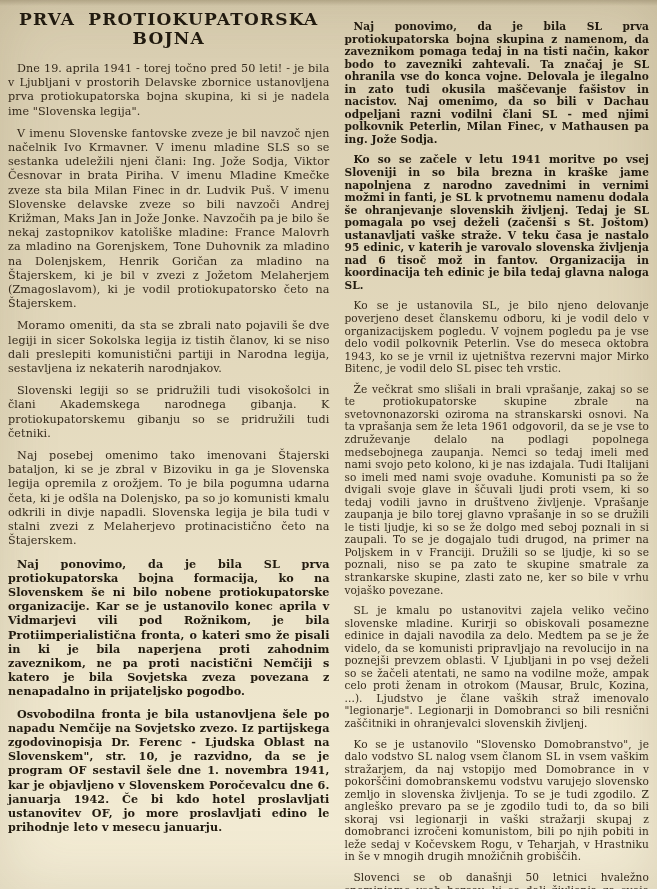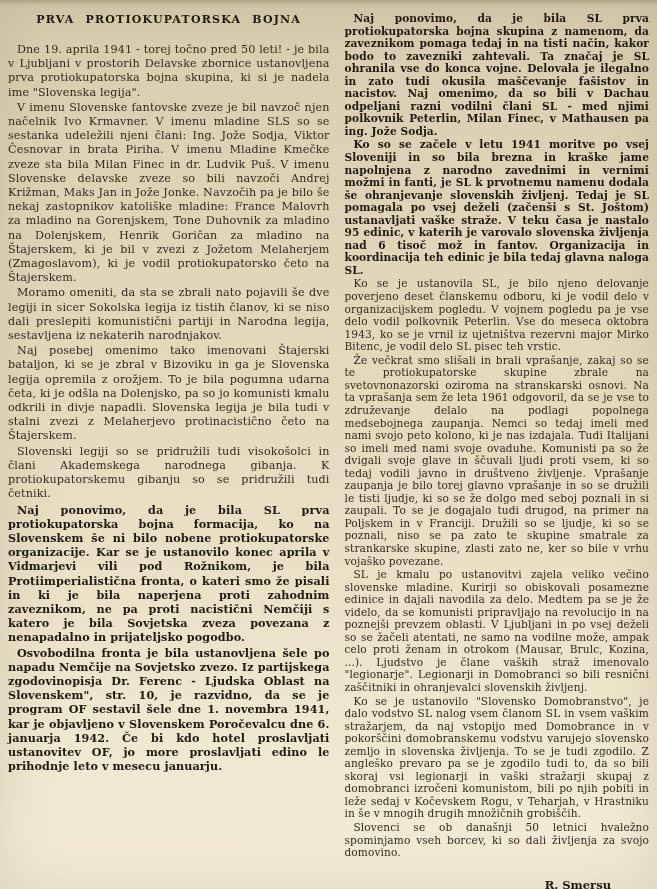--- a/index.html
+++ b/index.html
@@ -36,29 +36,29 @@
   }
   .col-right {
     width: 305px;
     font-size: 10.6px;
     line-height: 12.55px;
     padding-top: 4px;
   }
   .doc-title {
     text-align: center;
     font-weight: 700;
-    font-size: 11px;
+    font-size: 17px;
     line-height: 19px;
     letter-spacing: 1.2px;
     word-spacing: 6px;
     color: var(--ink-bold);
     margin: 2px 0 14px 0;
   }
   .para {
-    margin: 0 0 1px 0;
+    margin: 8px 0 1px 0;
     text-align: justify;
     text-indent: 9px;
     letter-spacing: 0.1px;
   }
   .para.bold {
     font-weight: 700;
     color: var(--ink-bold);
   }
   .signature {
     text-align: right;
@@ -75,22 +75,22 @@
   <div class="columns">
 
     <div class="col col-left">
       <h1 class="doc-title">
         <span>PRVA PROTIOKUPATORSKA BOJNA</span><br>
       </h1>
       <div>
           <p class="para">Dne 19. aprila 1941 - torej točno pred 50 leti! - je bila v Ljubljani v prostorih Delavske zbornice ustanovljena prva protiokupatorska bojna skupina, ki si je nadela ime "Slovenska legija".</p>
           <p class="para">V imenu Slovenske fantovske zveze je bil navzoč njen načelnik Ivo Krmavner. V imenu mladine SLS so se sestanka udeležili njeni člani: Ing. Jože Sodja, Viktor Česnovar in brata Piriha. V imenu Mladine Kmečke zveze sta bila Milan Finec in dr. Ludvik Puš. V imenu Slovenske delavske zveze so bili navzoči Andrej Križman, Maks Jan in Jože Jonke. Navzočih pa je bilo še nekaj zastopnikov katoliške mladine: France Malovrh za mladino na Gorenjskem, Tone Duhovnik za mladino na Dolenjskem, Henrik Goričan za mladino na Štajerskem, ki je bil v zvezi z Jožetom Melaherjem (Zmagoslavom), ki je vodil protiokupatorsko četo na Štajerskem.</p>
           <p class="para">Moramo omeniti, da sta se zbrali nato pojavili še dve legiji in sicer Sokolska legija iz tistih članov, ki se niso dali preslepiti komunistični partiji in Narodna legija, sestavljena iz nekaterih narodnjakov.</p>
+          <p class="para">Slovenski legiji so se pridružili tudi visokošolci in člani Akademskega narodnega gibanja. K protiokupatorskemu gibanju so se pridružili tudi četniki.</p>
           <p class="para">Naj posebej omenimo tako imenovani Štajerski bataljon, ki se je zbral v Bizoviku in ga je Slovenska legija opremila z orožjem. To je bila pogumna udarna četa, ki je odšla na Dolenjsko, pa so jo komunisti kmalu odkrili in divje napadli. Slovenska legija je bila tudi v stalni zvezi z Melaherjevo protinacistično četo na Štajerskem.</p>
-          <p class="para">Slovenski legiji so se pridružili tudi visokošolci in člani Akademskega narodnega gibanja. K protiokupatorskemu gibanju so se pridružili tudi četniki.</p>
           <p class="para bold">Naj ponovimo, da je bila SL prva protiokupatorska bojna formacija, ko na Slovenskem še ni bilo nobene protiokupatorske organizacije. Kar se je ustanovilo konec aprila v Vidmarjevi vili pod Rožnikom, je bila Protiimperialistična fronta, o kateri smo že pisali in ki je bila naperjena proti zahodnim zaveznikom, ne pa proti nacistični Nemčiji s katero je bila Sovjetska zveza povezana z nenapadalno in prijateljsko pogodbo.</p>
           <p class="para bold">Osvobodilna fronta je bila ustanovljena šele po napadu Nemčije na Sovjetsko zvezo. Iz partijskega zgodovinopisja Dr. Ferenc - Ljudska Oblast na Slovenskem", str. 10, je razvidno, da se je program OF sestavil šele dne 1. novembra 1941, kar je objavljeno v Slovenskem Poročevalcu dne 6. januarja 1942. Če bi kdo hotel proslavljati ustanovitev OF, jo more proslavljati edino le prihodnje leto v mesecu januarju.</p>
         </div>
     </div>
 
     <div class="col col-right">
       <div>
           <p class="para bold">Naj ponovimo, da je bila SL prva protiokupatorska bojna skupina z namenom, da zaveznikom pomaga tedaj in na tisti način, kakor bodo to zavezniki zahtevali. Ta značaj je SL ohranila vse do konca vojne. Delovala je ilegalno in zato tudi okusila maščevanje fašistov in nacistov. Naj omenimo, da so bili v Dachau odpeljani razni vodilni člani SL - med njimi polkovnik Peterlin, Milan Finec, v Mathausen pa ing. Jože Sodja.</p>
           <p class="para bold">Ko so se začele v letu 1941 moritve po vsej Sloveniji in so bila brezna in kraške jame napolnjena z narodno zavednimi in vernimi možmi in fanti, je SL k prvotnemu namenu dodala še ohranjevanje slovenskih življenj. Tedaj je SL pomagala po vsej deželi (začenši s St. Joštom) ustanavljati vaške straže. V teku časa je nastalo 95 edinic, v katerih je varovalo slovenska življenja nad 6 tisoč mož in fantov. Organizacija in koordinacija teh edinic je bila tedaj glavna naloga SL.</p>
           <p class="para">Ko se je ustanovila SL, je bilo njeno delovanje poverjeno deset članskemu odboru, ki je vodil delo v organizacijskem pogledu. V vojnem pogledu pa je vse delo vodil polkovnik Peterlin. Vse do meseca oktobra 1943, ko se je vrnil iz ujetništva rezervni major Mirko Bitenc, je vodil delo SL pisec teh vrstic.</p>

